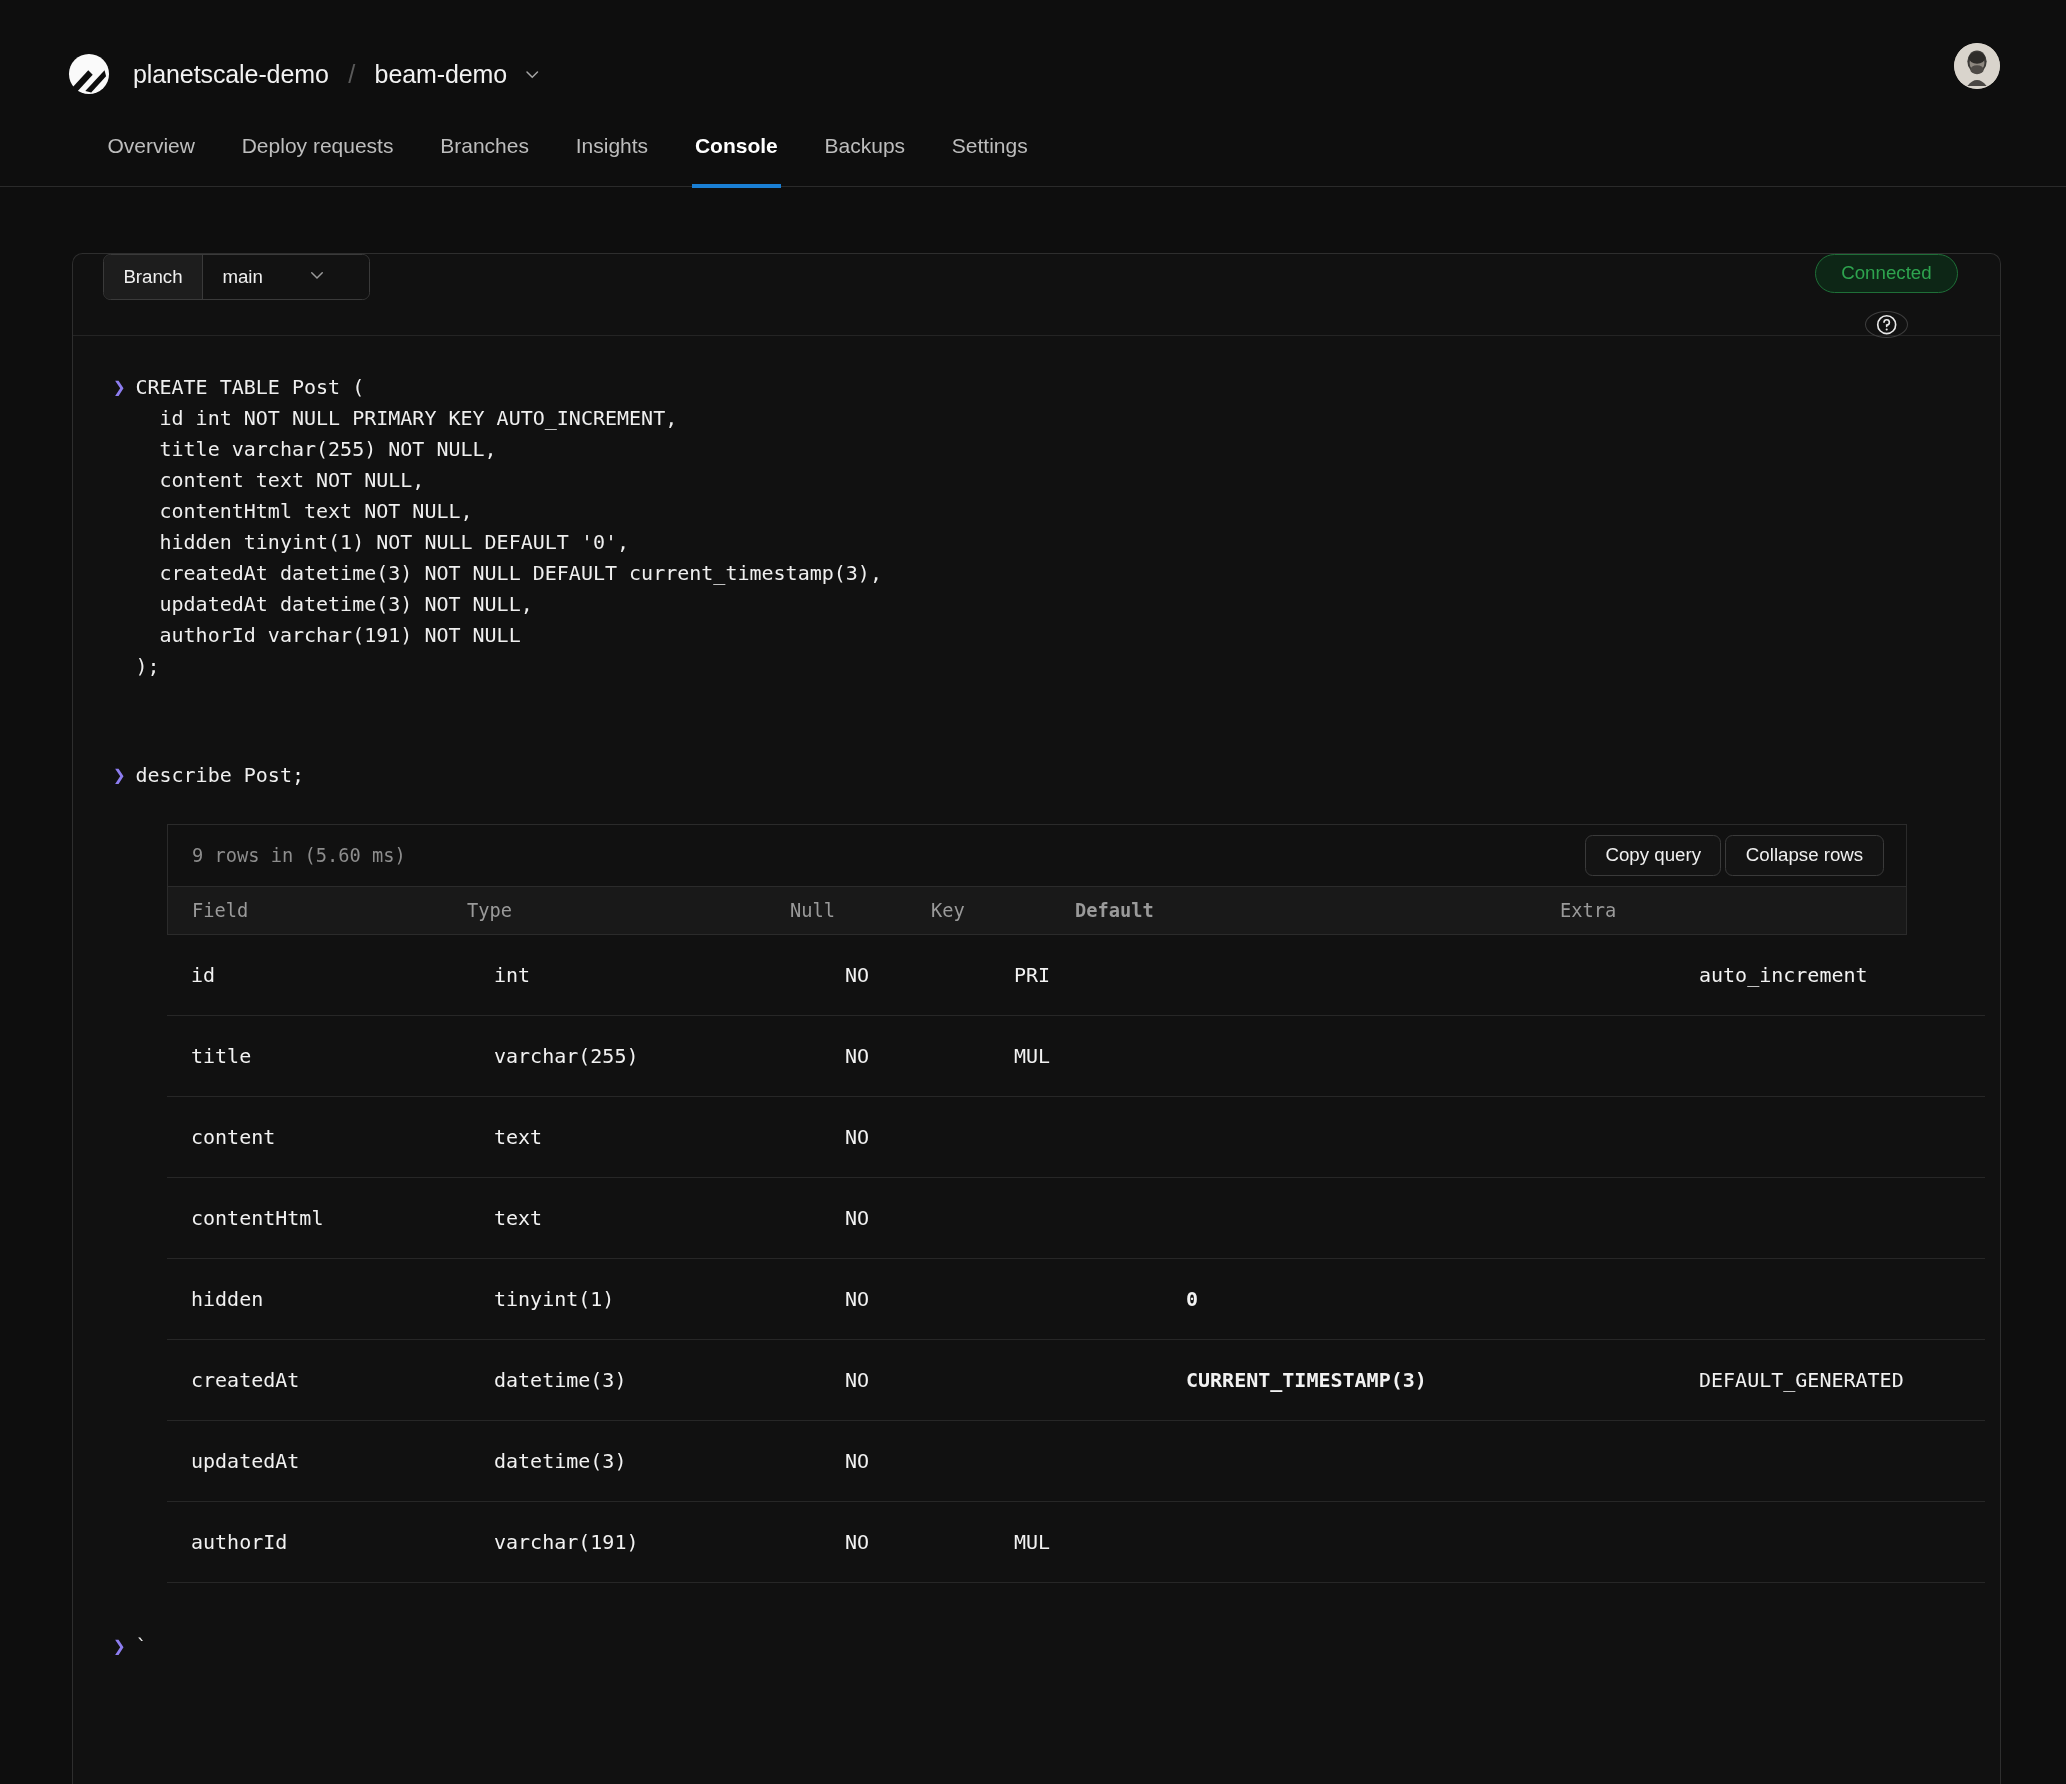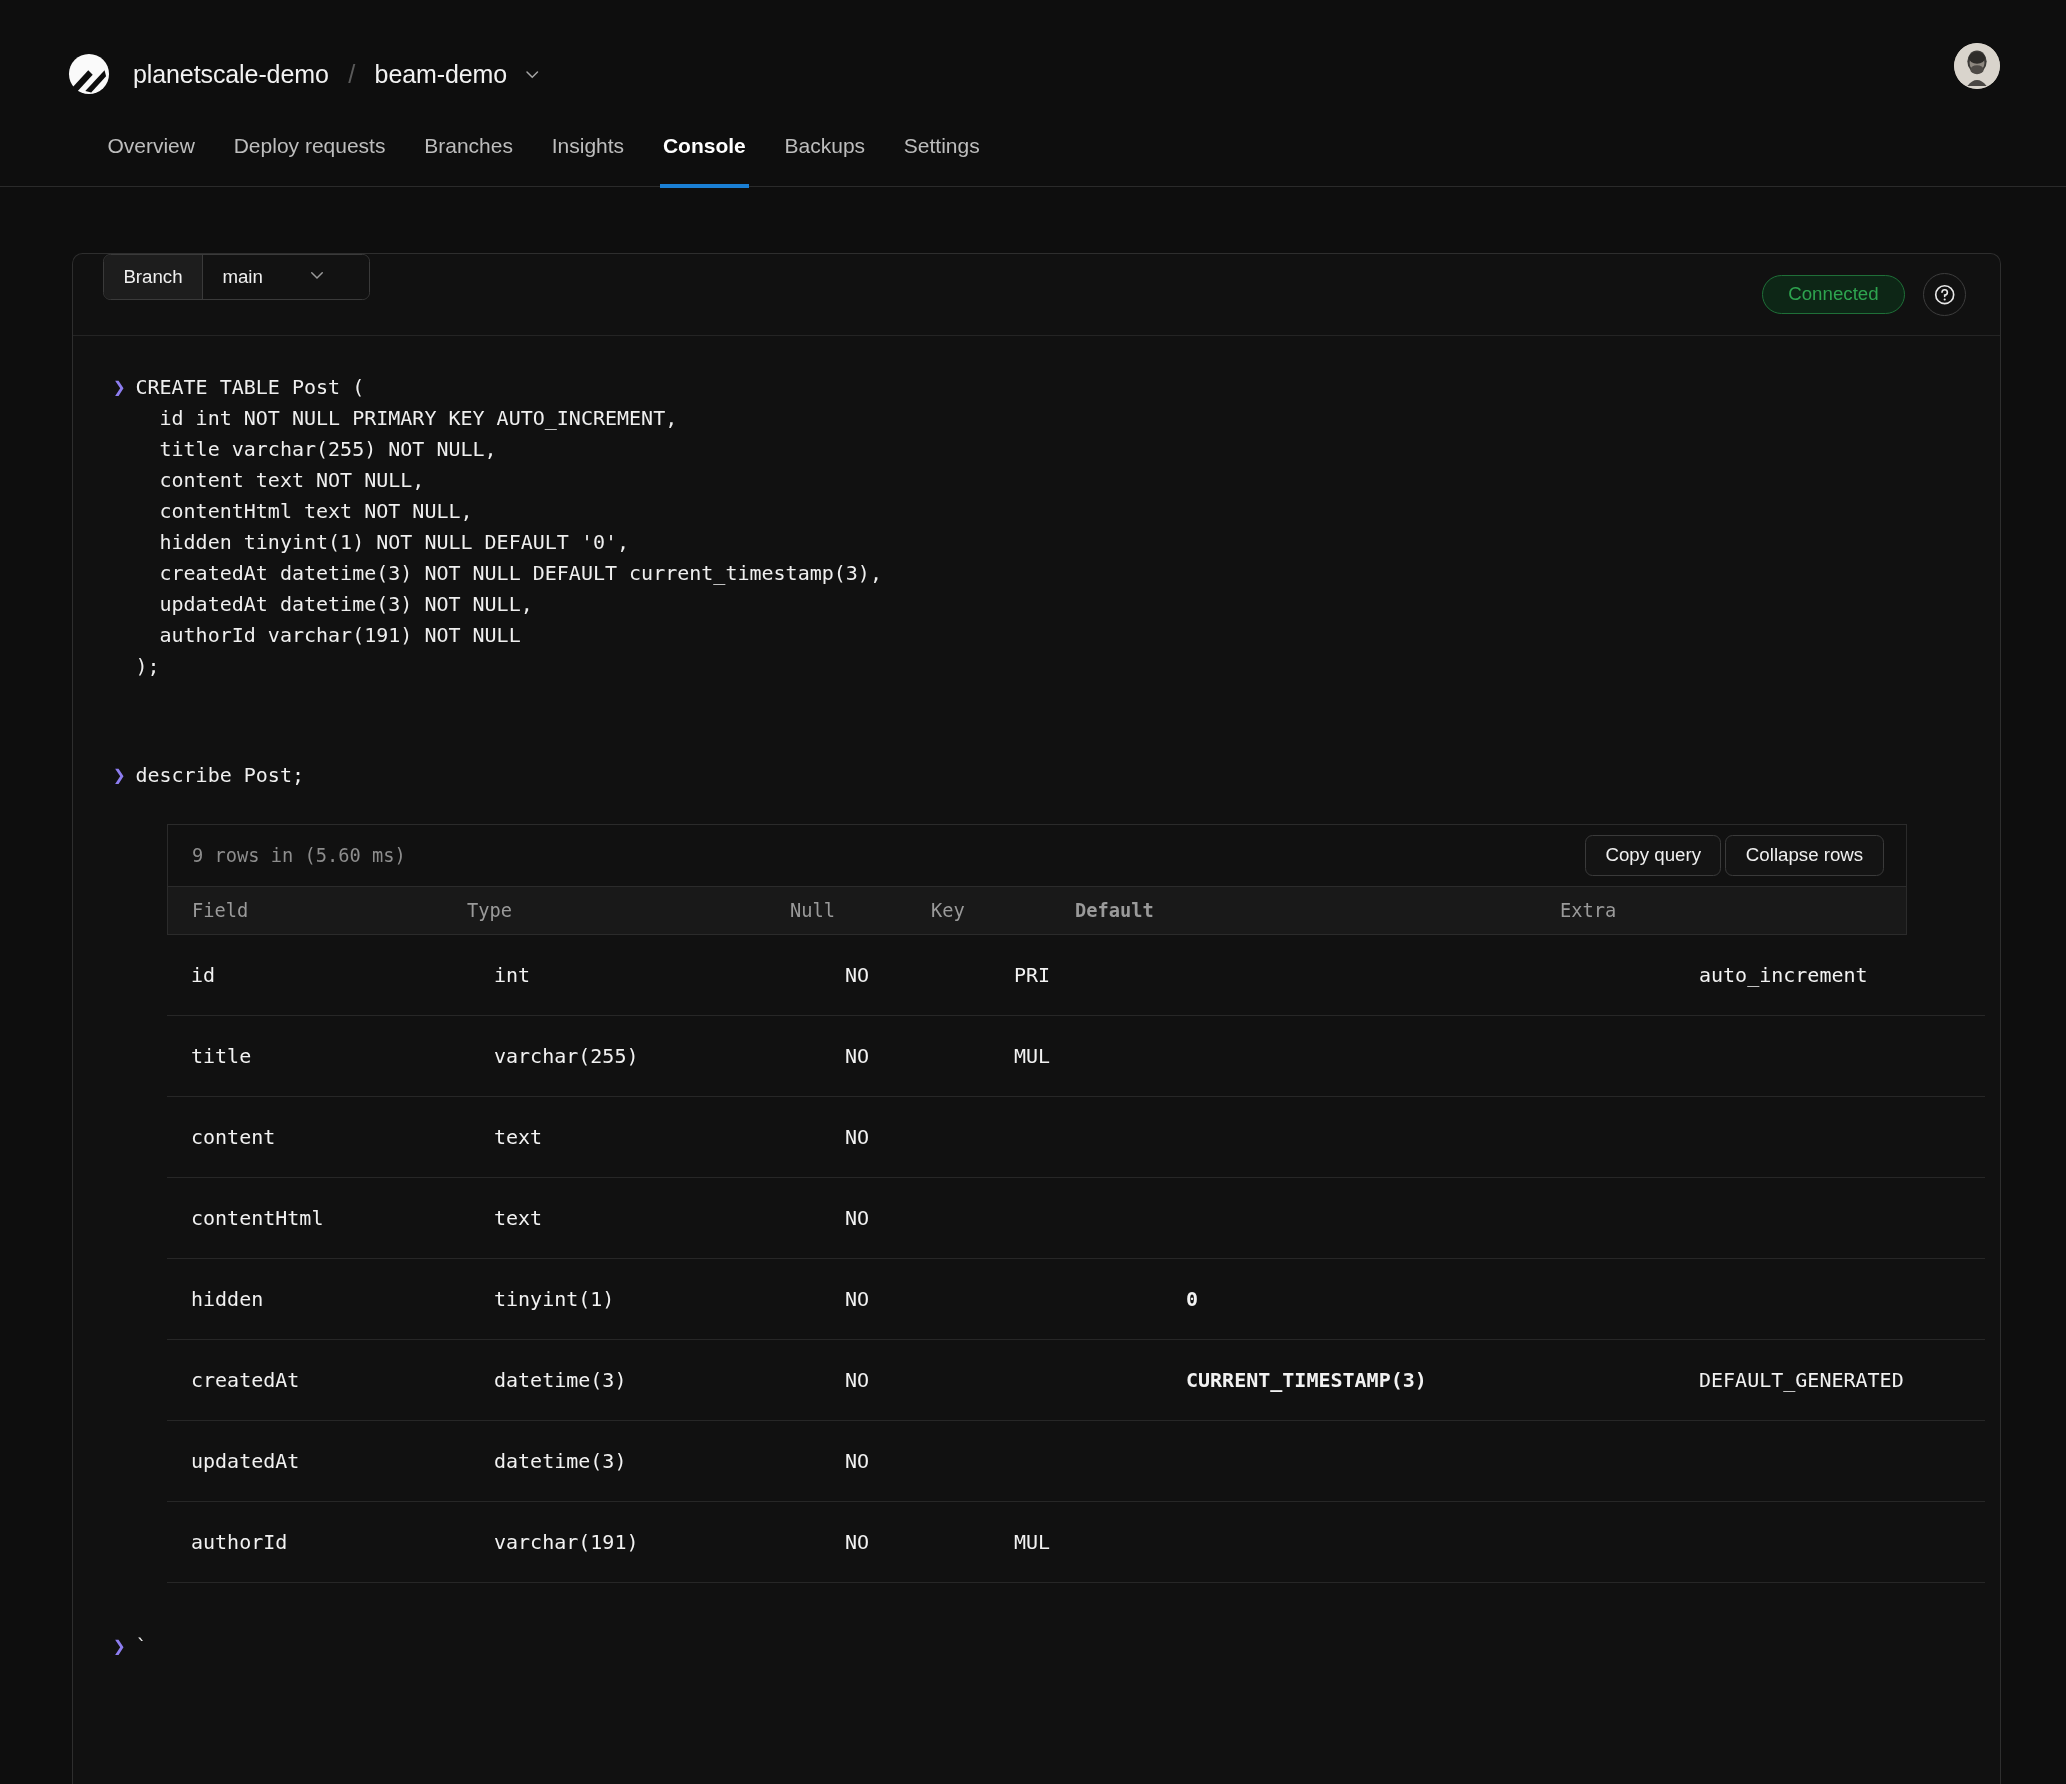--- a/index.html
+++ b/index.html
@@ -65,21 +65,21 @@
     border-radius: 50%;
     overflow: hidden;
     background: #cfcac2;
   }
 
   .tabs {
     display: flex;
     align-items: flex-end;
     padding-left: 88px;
     height: 96px;
-    gap: 0;
+    gap: 8px;
   }
 
   .tab {
     position: relative;
     font-size: 21px;
     color: #bdbdbd;
     padding: 0 19.4px 28px 19.4px;
     white-space: nowrap;
   }
 
@@ -142,25 +142,26 @@
     gap: 45px;
     padding: 0 16.5px 0 19.4px;
     background: #121212;
     font-size: 18.7px;
     color: #f0f0f0;
     min-width: 166px;
   }
 
   .head-right {
     position: absolute;
-    right: 34px;
+    right: 42px;
     top: 0; bottom: 0;
     display: flex;
     align-items: center;
     gap: 18px;
+    flex-direction: column;
   }
 
   .badge-connected {
     border: 1.5px solid #1f6f38;
     background: #0d2616;
     color: #2ea44f;
     font-size: 18.7px;
     border-radius: 747px;
     padding: 9px 25.4px;
     line-height: 1;

